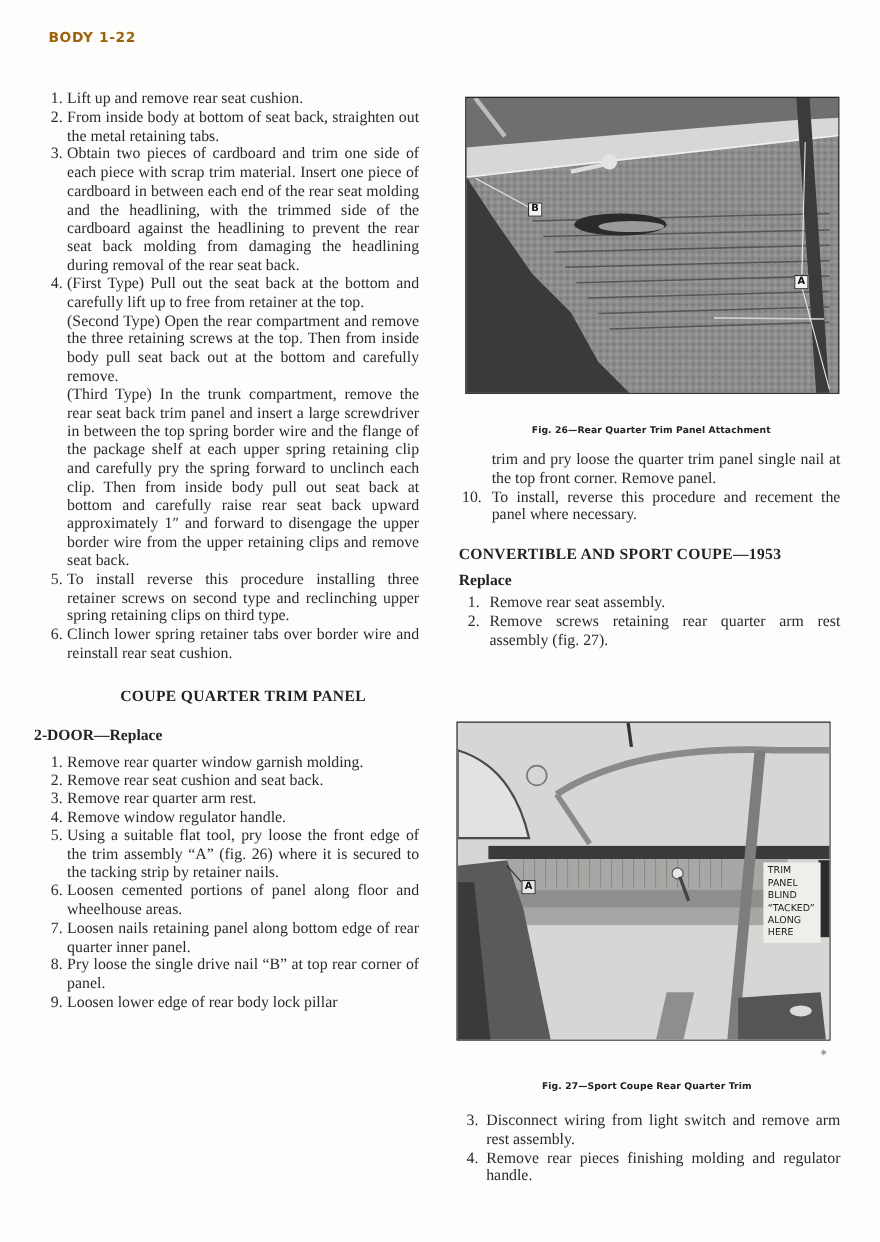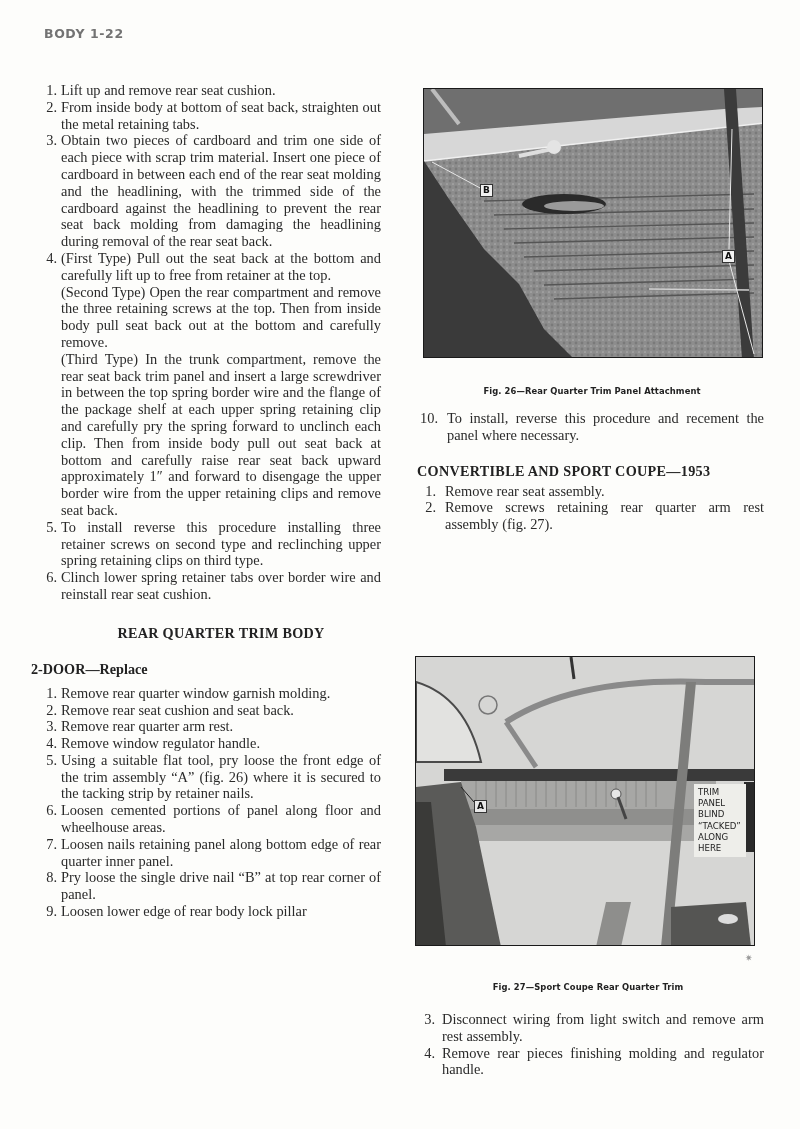--- a/index.html
+++ b/index.html
@@ -7,21 +7,21 @@
       width: 800px; height: 1129px; background: #fdfdfb; overflow: hidden;
     }
     body {
       position: relative;
       font-family: "DejaVu Serif", "Liberation Serif", serif;
       color: #1f1f1f;
     }
     .page-header {
       position: absolute; left: 44px; top: 26px;
       font-family: "DejaVu Sans", "Liberation Sans", sans-serif;
-      font-weight: bold; font-size: 12.5px; letter-spacing: 0.6px; color: #737373;
+      font-weight: bold; font-size: 12.5px; letter-spacing: 0.6px; color: #a16207;
     }
     .col-left { position: absolute; left: 37px; top: 82px; width: 344px; }
     .col-right { position: absolute; left: 412px; top: 0; width: 352px; }
 
     .body-text {
       font-family: "Liberation Serif", "DejaVu Serif", serif;
       font-size: 14.4px; line-height: 16.8px; text-align: justify;
       color: #2a2a2a;
     }
     ol.steps { list-style: none; }
@@ -98,21 +98,21 @@
     <li>
       <span class="num">5.</span>
       <span class="txt">To install reverse this procedure installing three retainer screws on second type and reclinching upper spring retaining clips on third type.</span>
     </li>
     <li>
       <span class="num">6.</span>
       <span class="txt">Clinch lower spring retainer tabs over border wire and reinstall rear seat cushion.</span>
     </li>
   </ol>
 
-  <div class="section-title" style="text-align:center; margin-top:22px; padding-left:24px;">REAR QUARTER TRIM BODY</div>
+  <div class="section-title" style="text-align:center; margin-top:22px; padding-left:24px;">COUPE QUARTER TRIM PANEL</div>
 
   <div class="subsection" style="margin-top:19px; margin-left:-6px;">2-DOOR—Replace</div>
 
   <ol class="steps" style="margin-top:7px;">
     <li>
       <span class="num">1.</span>
       <span class="txt">Remove rear quarter window garnish molding.</span>
     </li>
     <li>
       <span class="num">2.</span>
@@ -192,28 +192,30 @@
     <line x1="308" y1="40" x2="305" y2="160" stroke="#e8e8e8" stroke-width="1"></line>
     <line x1="305" y1="172" x2="330" y2="265" stroke="#e8e8e8" stroke-width="1"></line>
   </svg>
   <span class="fig-label" style="left:56px; top:95px;">B</span>
   <span class="fig-label" style="left:298px; top:161px;">A</span>
 </div>
 
 <div class="caption" style="position:absolute; left:412px; top:386px; width:360px;">Fig. 26—Rear Quarter Trim Panel Attachment</div>
 
 <div class="col-right" style="top:410px;">
+  <p class="body-text" style="padding-left:35px; margin-top:0;">trim and pry loose the quarter trim panel single nail at the top front corner. Remove panel.</p>
   <ol class="steps">
     <li style="padding-left:35px;">
       <span class="num" style="width:26px;">10.</span>
       <span class="txt">To install, reverse this procedure and recement the panel where necessary.</span>
     </li>
   </ol>
 
   <div class="section-title" style="margin-top:19px; padding-left:5px;">CONVERTIBLE AND SPORT COUPE—1953</div>
+  <div class="subsection" style="margin-top:7px; padding-left:5px;">Replace</div>
 
   <ol class="steps" style="margin-top:3px;">
     <li style="padding-left:33px;">
       <span class="num" style="width:24px;">1.</span>
       <span class="txt">Remove rear seat assembly.</span>
     </li>
     <li style="padding-left:33px;">
       <span class="num" style="width:24px;">2.</span>
       <span class="txt">Remove screws retaining rear quarter arm rest assembly (fig. 27).</span>
     </li>

